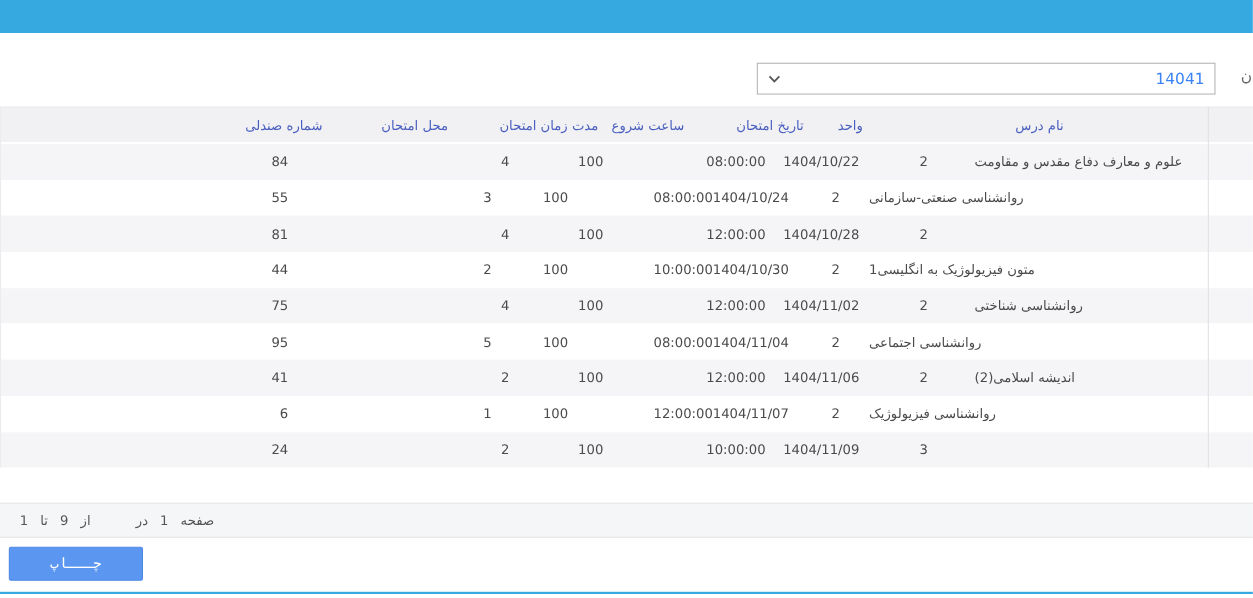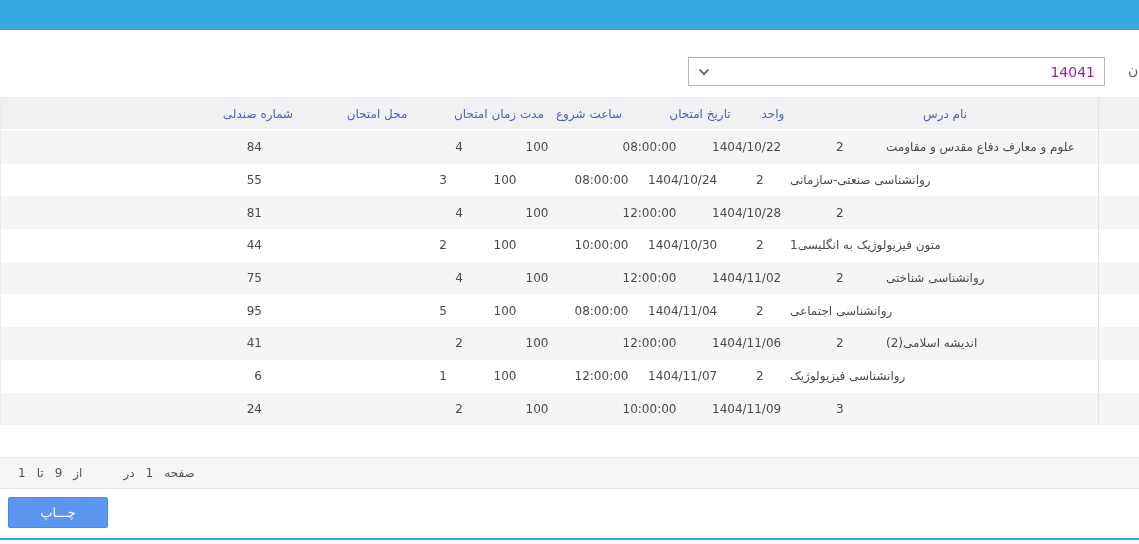--- a/index.html
+++ b/index.html
@@ -13,21 +13,21 @@
     font-family:"DejaVu Sans",sans-serif;font-size:12px;color:var(--c-row-text);
   }
   .topbar{position:absolute;left:0;top:0;width:1139px;height:30px;background:var(--c-topbar);}
   
   .term-select{
     position:absolute;left:688px;top:57px;width:417px;height:29px;background:#fff;
     border:1px solid #b6b6b6;display:flex;align-items:center;justify-content:space-between;
     padding:0 9px;cursor:default;
   }
   .term-select .chev{display:flex;align-items:center;}
-  .term-select .val{font-size:14px;color:#a21caf;}
+  .term-select .val{font-size:14px;color:#3b82f6;}
   .term-label{position:absolute;left:1128px;top:62px;font-size:14px;color:#666;direction:rtl;white-space:nowrap;}
   
   .grid-table{position:absolute;left:0;top:97px;width:1139px;}
   .thead{
     position:relative;height:32px;background:#f1f1f3;border-top:1px solid #e9e9eb;
     margin-bottom:2px;
   }
   .thead .h{
     position:absolute;top:50%;transform:translate(-50%,-50%);
     color:var(--c-header-text);direction:rtl;white-space:nowrap;font-size:12px;cursor:pointer;
@@ -36,40 +36,40 @@
   .row{
     display:grid;height:32.7px;align-items:center;
     grid-template-columns:270px 185px 100px 93px 104px 38px 308px 41px;
     background:#ffffff;
   }
   .row.odd{background:var(--c-stripe);gap:16px;}
   .cell{overflow:hidden;white-space:nowrap;color:var(--c-row-text);}
   .cell.seat{text-align:right;padding-right:8px;}
   .cell.location{text-align:right;padding-right:8px;}
   .cell.duration{text-align:center;}
-  .cell.start{text-align:center;direction:ltr;}
+  .cell.start{text-align:right;direction:ltr;}
   .cell.date{text-align:left;direction:ltr;}
   .cell.units{text-align:left;padding-left:4px;}
   .cell.course{direction:rtl;text-align:left;padding-right:5px;} 
   .vline{position:absolute;left:1098px;top:0;width:1px;height:328px;background:#e2e2e4;}
   .lline{position:absolute;left:0;top:0;width:1px;height:328px;background:#ececee;}
   
   .pager{
     position:absolute;left:0;top:457px;width:1139px;height:32px;background:var(--c-pager-bg);
     border-top:1px solid var(--c-border);border-bottom:1px solid var(--c-border);
     display:flex;align-items:center;padding-left:18px;color:#555;
   }
   .pager span{margin-right:11px;direction:rtl;}
   .pager span:nth-child(5){margin-left:30px;}
   
   .print-btn{
-    position:absolute;left:8px;top:497px;width:100px;height:31px;background:var(--c-btn);
+    position:absolute;left:8px;top:497px;width:122px;height:31px;background:var(--c-btn);
     border:1px solid #4d89e6;border-radius:2px;color:#fff;font-size:13px;direction:rtl;
     display:flex;align-items:center;justify-content:center;cursor:pointer;
-    font-family:Liberation Sans, sans-serif;
+    font-family:Liberation Mono, monospace;
   }
   .bottom-line{position:absolute;left:0;top:538px;width:1139px;height:2px;background:var(--c-topbar);}
 </style>
 </head>
 <body>
 
 <div class="topbar"></div>
 
 <div class="term-select">
   <span class="chev">

